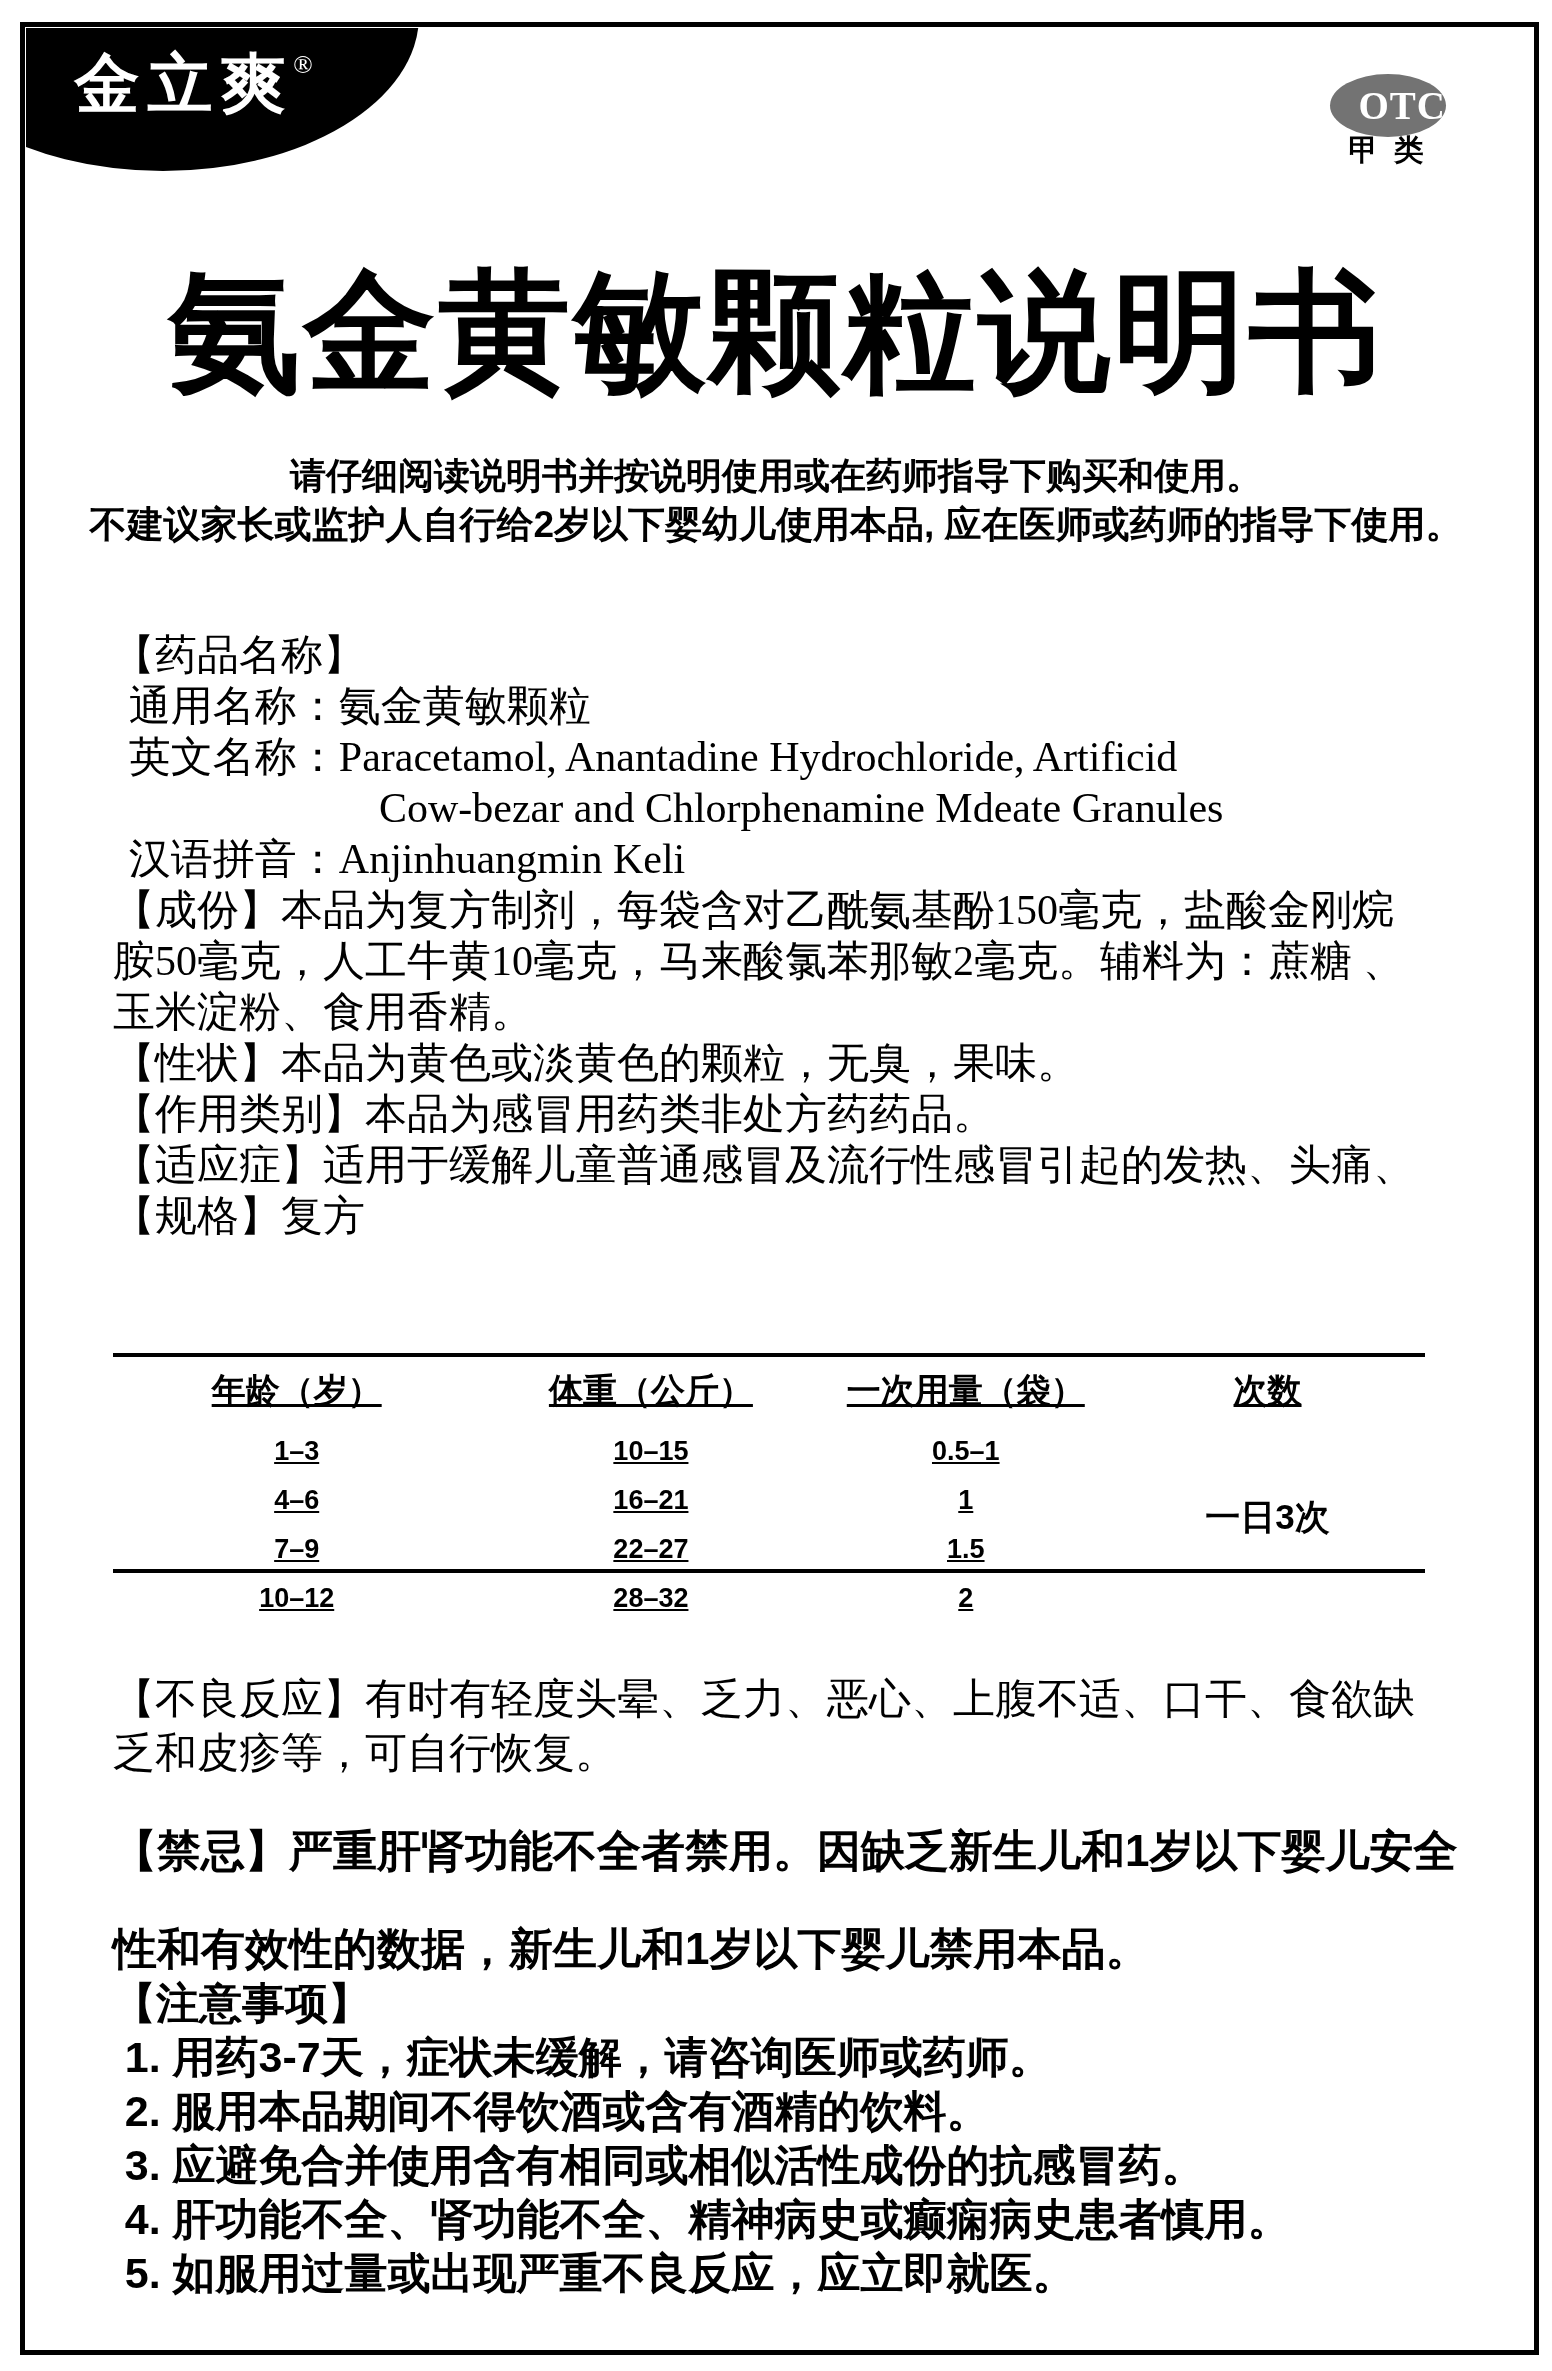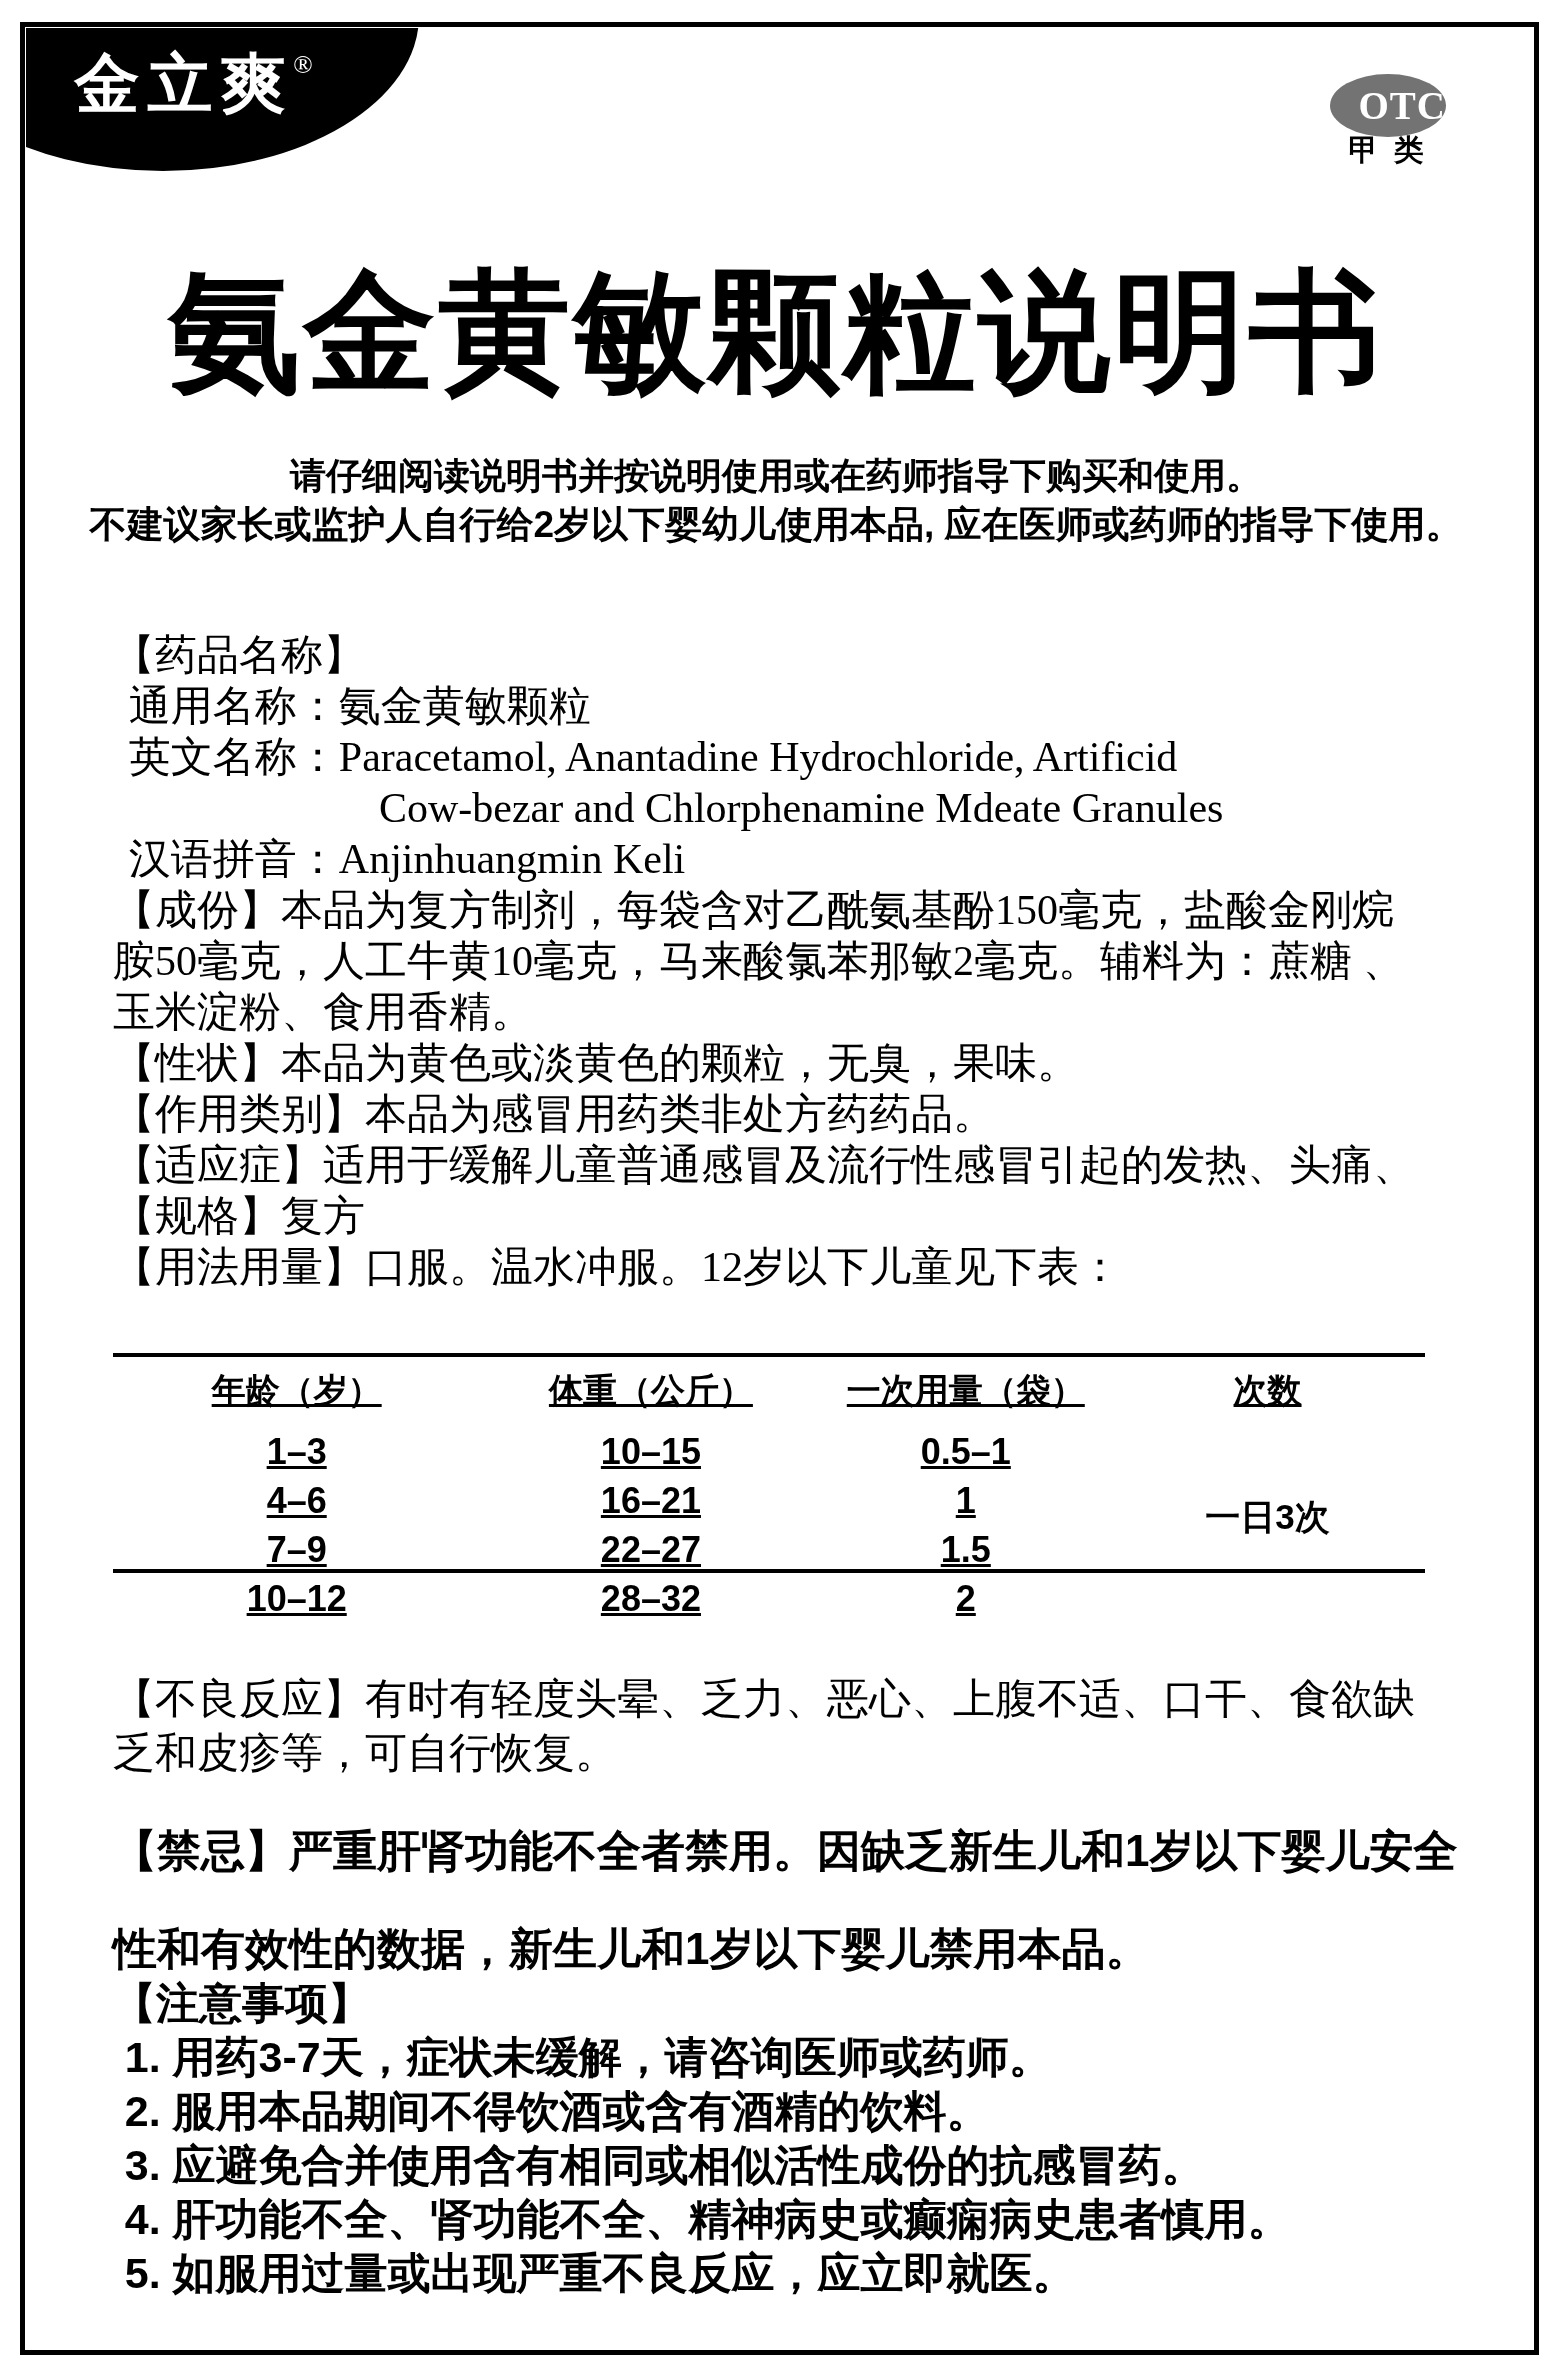--- a/index.html
+++ b/index.html
@@ -36,21 +36,21 @@
   .ind-en{padding-left:266px;}
   .hei{font-family:"Liberation Sans",sans-serif;font-weight:700;font-size:44px;margin-top:44px;}
   .hei-med{font-family:"Liberation Sans",sans-serif;font-weight:600;font-size:43px;}
   .item{padding-left:11.8px;}
   
   .dosage{position:absolute;left:113px;top:1353px;width:1312px;height:220px;box-sizing:border-box;
           border-top:4.9px solid #000;border-bottom:4.9px solid #000;
           font-family:"Liberation Sans",sans-serif;font-weight:700;text-decoration:underline;}
   .thead{display:flex;margin-top:13.8px;font-size:34px;line-height:39px;}
   .tbody{margin-top:17.7px;}
-  .trow{display:flex;font-size:36px;line-height:49px;}
+  .trow{display:flex;font-size:27px;line-height:49px;}
   .c1{width:28%;text-align:center;}
   .c2{width:26%;text-align:center;}
   .c3{width:22%;text-align:center;}
   .c4{width:24%;text-align:center;}
   .freq{position:absolute;right:0;top:140px;width:24%;text-align:center;
         font-size:35px;line-height:39px;}
 </style>
 </head>
 <body>
 
@@ -78,21 +78,20 @@
     <div class="ln ind">英文名称：Paracetamol, Anantadine Hydrochloride, Artificid</div>
     <div class="ln ind-en">Cow-bezar and Chlorphenamine Mdeate Granules</div>
     <div class="ln ind">汉语拼音：Anjinhuangmin Keli</div>
     <div class="ln">【成份】本品为复方制剂，每袋含对乙酰氨基酚150毫克，盐酸金刚烷</div>
     <div class="ln">胺50毫克，人工牛黄10毫克，马来酸氯苯那敏2毫克。辅料为：蔗糖 、</div>
     <div class="ln">玉米淀粉、食用香精。</div>
     <div class="ln">【性状】本品为黄色或淡黄色的颗粒，无臭，果味。</div>
     <div class="ln">【作用类别】本品为感冒用药类非处方药药品。</div>
     <div class="ln">【适应症】适用于缓解儿童普通感冒及流行性感冒引起的发热、头痛、</div>
     <div class="ln">【规格】复方</div>
-    <div class="ln">【用法用量】口服。温水冲服。12岁以下儿童见下表：</div>
   </div>
 
   <div class="dosage">
     <div class="thead">
       <div class="c1">年龄（岁）</div>
       <div class="c2">体重（公斤）</div>
       <div class="c3">一次用量（袋）</div>
       <div class="c4">次数</div>
     </div>
     <div class="tbody">

